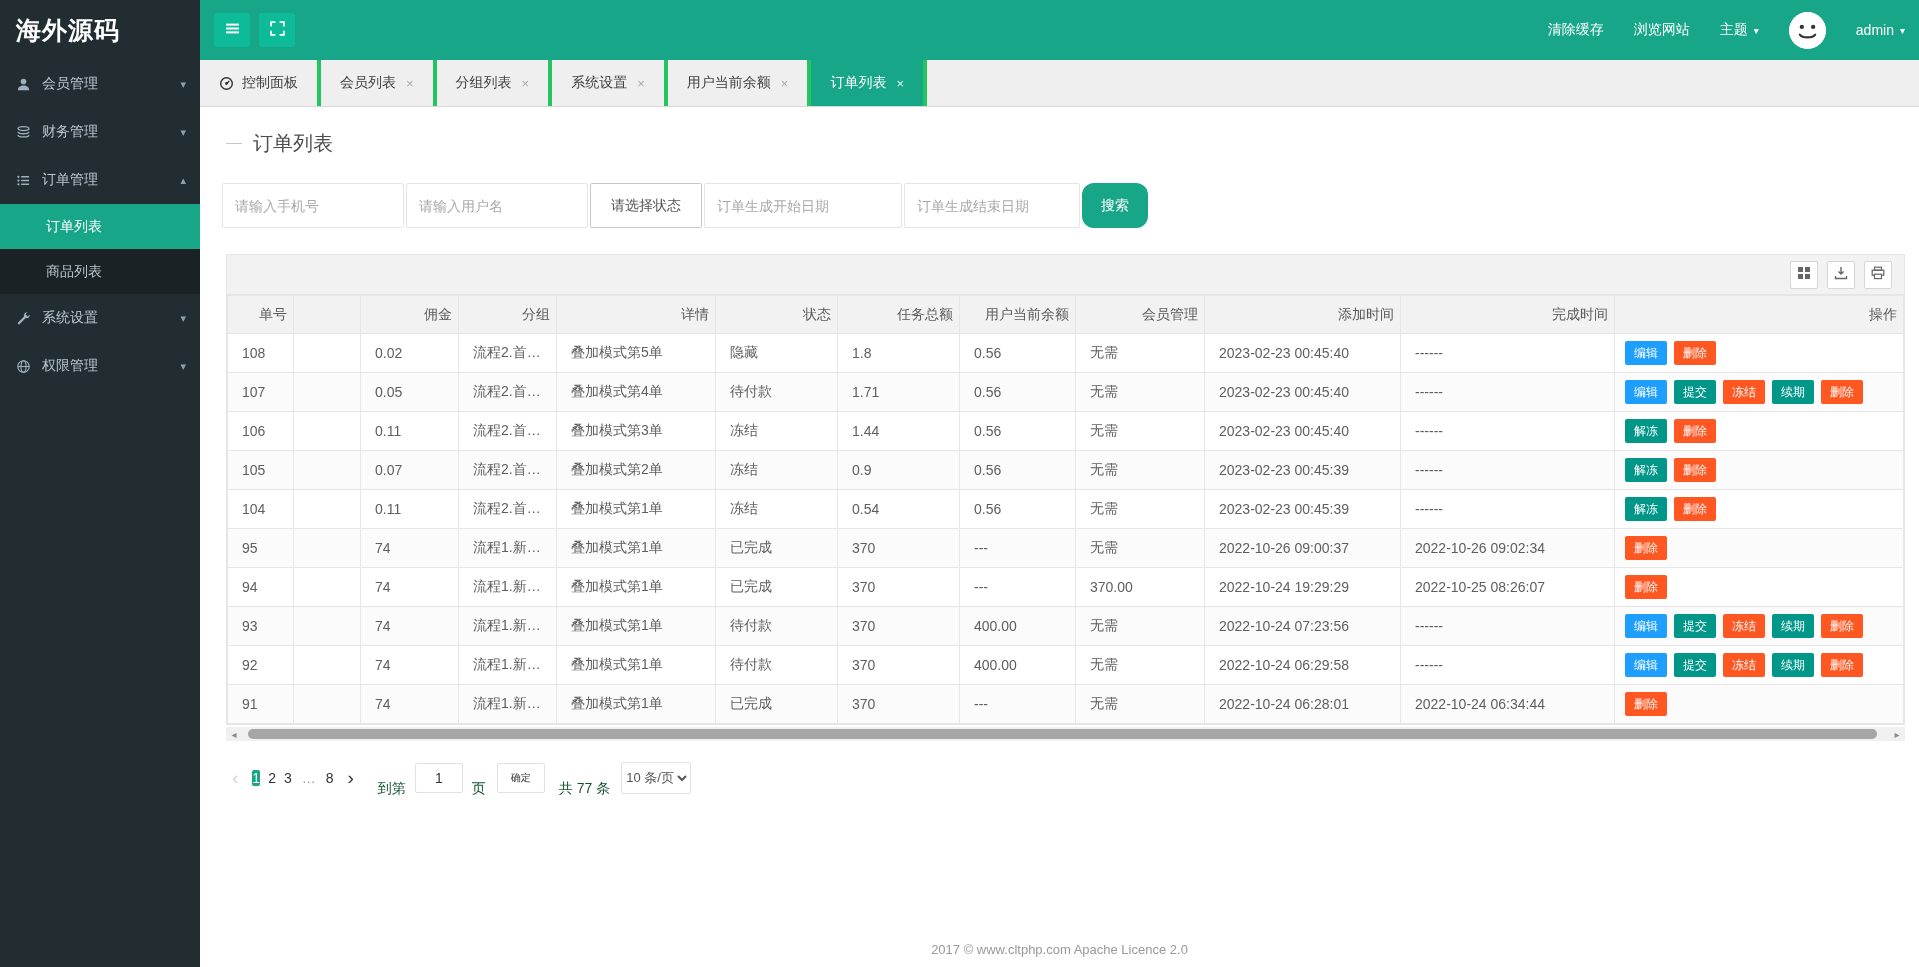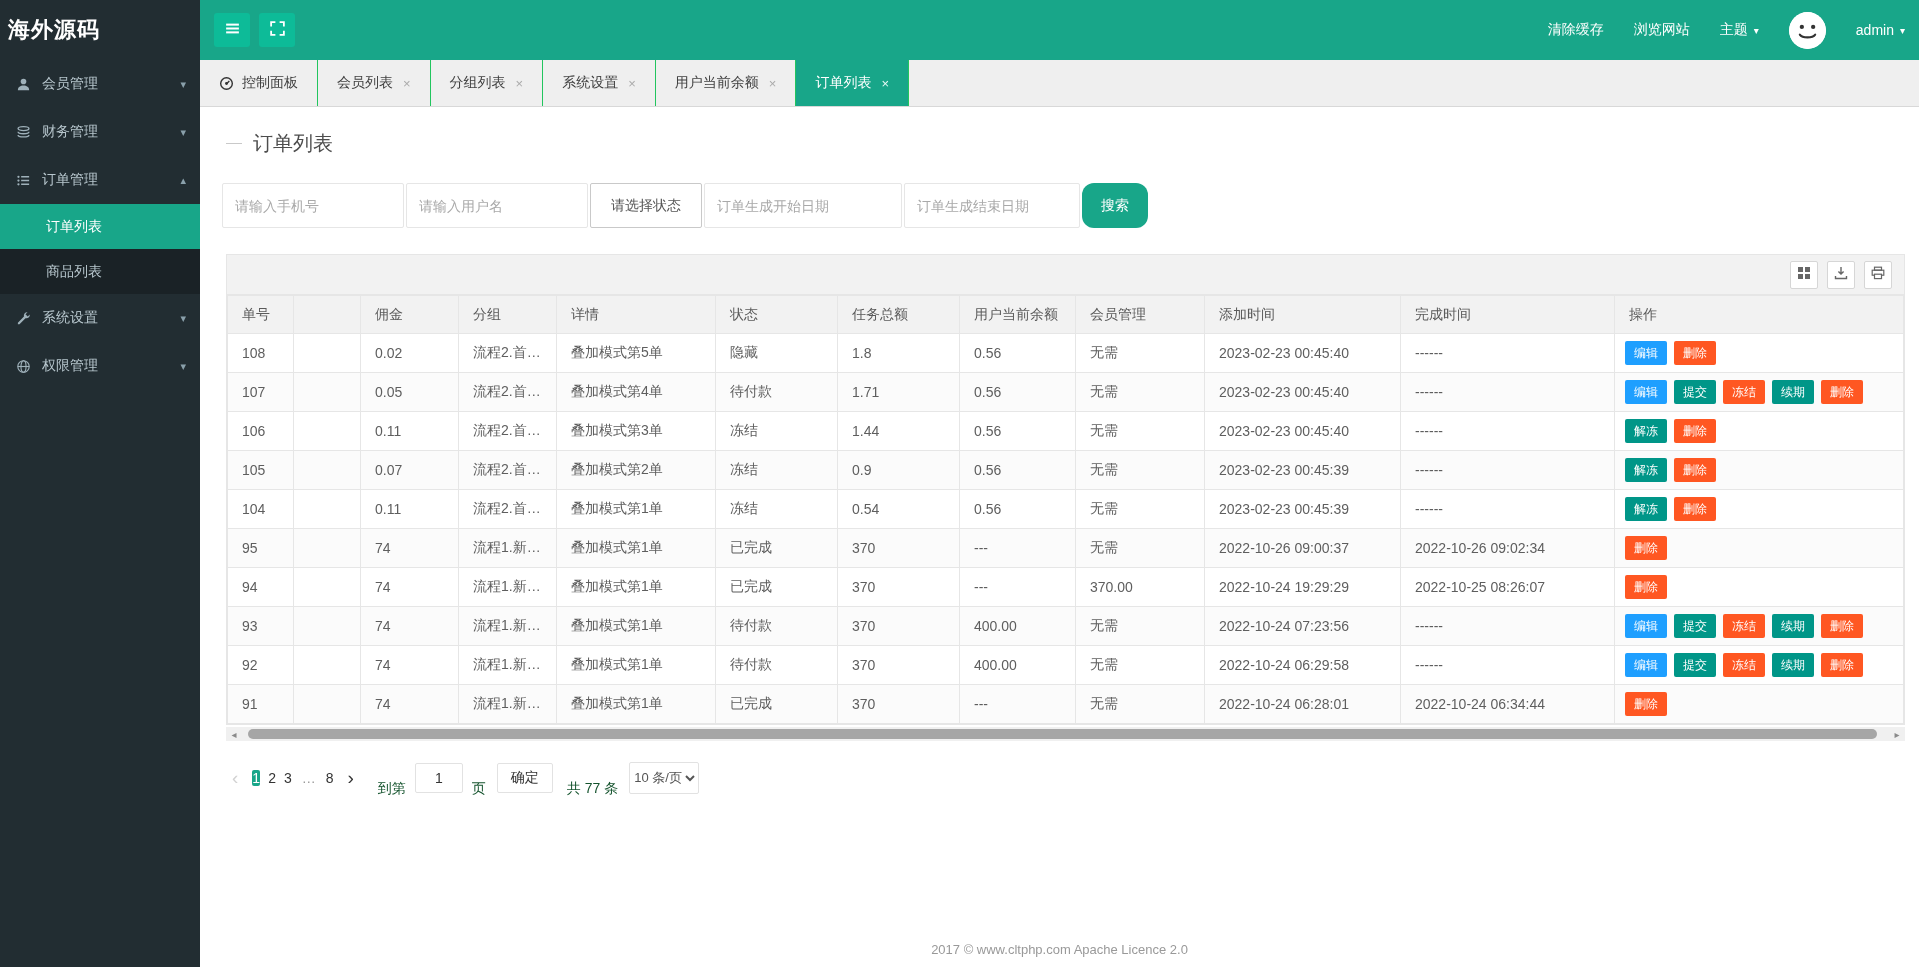--- a/index.html
+++ b/index.html
@@ -6,21 +6,21 @@
   html, body { width: 1919px; height: 967px; overflow: hidden; }
   body {
     font-family: "Liberation Sans", "DejaVu Sans", sans-serif;
     background: #fff; color: #333; position: relative; font-size: 14px;
   }
   button { font-family: inherit; cursor: pointer; }
   input, select { font-family: inherit; outline: none; }
 
   
   .sidebar { position: absolute; left: 0; top: 0; width: 200px; height: 100%; background: #222d32; z-index: 5; }
-  .logo { height: 60px; line-height: 60px; padding-left: 8px; color: #fff; font-size: 22px; font-weight: bold; letter-spacing: 1px; }
+  .logo { height: 60px; line-height: 60px; padding-left: 16px; color: #fff; font-size: 25px; font-weight: bold; letter-spacing: 1px; }
   .nav-item { height: 48px; display: flex; align-items: center; padding: 0 14px 0 16px; color: #b8c7ce; font-size: 14px; cursor: pointer; }
   .nav-icon { width: 26px; display: inline-flex; align-items: center; color: #9fb1ba; }
   .nav-icon svg { width: 15px; height: 15px; }
   .nav-label { flex: 1; }
   .nav-caret { font-size: 11px; color: #8aa0ab; }
   .subnav { background: #1a2226; }
   .sub-item { height: 45px; line-height: 45px; padding-left: 46px; color: #b8c7ce; font-size: 14px; cursor: pointer; }
   .sub-item.active { background: #18a689; color: #fff; }
 
   
@@ -28,21 +28,21 @@
   .tb-btn { width: 36px; height: 34px; border: none; border-radius: 3px; background: #0dbb98; color: #fff; display: inline-flex; align-items: center; justify-content: center; margin-right: 9px; }
   .tb-btn svg { width: 17px; height: 17px; }
   .tb-right { margin-left: auto; display: flex; align-items: center; gap: 30px; color: #fff; }
   .tb-link { color: #fff; font-size: 14px; cursor: pointer; display: inline-flex; align-items: center; gap: 6px; }
   .caret { font-size: 10px; }
   .avatar { width: 37px; height: 37px; border-radius: 50%; overflow: hidden; background: #fff; display: inline-flex; cursor: pointer; }
   .avatar svg { width: 100%; height: 100%; }
 
   
   .tabbar { position: absolute; left: 200px; top: 60px; right: 0; height: 47px; background: #efefef; border-bottom: 1px solid #d8d8d8; display: flex; align-items: stretch; z-index: 3; }
-  .tab { display: inline-flex; align-items: center; gap: 8px; padding: 0 19px; font-size: 14px; color: #3f3f3f; border-right: 1px solid #22c55e; cursor: pointer; white-space: nowrap; }
+  .tab { display: inline-flex; align-items: center; gap: 8px; padding: 0 19px; font-size: 14px; color: #3f3f3f; border-right: 4px solid #22c55e; cursor: pointer; white-space: nowrap; }
   .tab-icon { display: inline-flex; color: #333; }
   .tab-icon svg { width: 15px; height: 15px; }
   .tab-close { font-size: 13px; color: #aaa; margin-left: 2px; cursor: pointer; }
   .tab.active { background: #18a689; color: #fff; }
   .tab.active .tab-close { color: #eafaf6; }
 
   
   .main { position: absolute; left: 200px; top: 108px; right: 0; bottom: 0; background: #fff; }
   .page-title-row { display: flex; align-items: center; margin: 22px 26px 0; }
   .title-dash { width: 16px; height: 1px; background: #c9c9c9; margin-right: 11px; }
@@ -55,21 +55,21 @@
   .f-date1 { width: 198px; } .f-date2 { width: 176px; }
   .status-select { width: 112px; height: 45px; background: #fff; border: 1px solid #c9c9c9; border-radius: 2px; font-size: 14px; color: #555; }
   .search-btn { width: 66px; height: 45px; background: #18a689; color: #fff; border: none; border-radius: 12px; font-size: 14px; }
 
   .table-wrap { margin: 26px 14px 0 26px; border: 1px solid #e6e6e6; }
   .table-toolbar { height: 40px; background: #f2f2f2; border-bottom: 1px solid #e6e6e6; display: flex; align-items: center; justify-content: flex-end; gap: 9px; padding: 0 12px; }
   .tool-btn { width: 28px; height: 28px; border: 1px solid #d6d6d6; border-radius: 2px; background: #fff; color: #666; display: inline-flex; align-items: center; justify-content: center; }
   .tool-btn svg { width: 14px; height: 14px; }
 
   table { width: 100%; border-collapse: collapse; table-layout: fixed; font-size: 14px; color: #5e5e5e; }
-  th { background: #f2f2f2; font-weight: normal; text-align: left; height: 38px; padding: 0 6px 0 14px; border: 1px solid #e6e6e6; color: #5a5a5a; white-space: nowrap; overflow: hidden; }
+  th { background: #f2f2f2; font-weight: normal; text-align: right; height: 38px; padding: 0 6px 0 14px; border: 1px solid #e6e6e6; color: #5a5a5a; white-space: nowrap; overflow: hidden; }
   td { height: 39px; padding: 0 6px 0 14px; border: 1px solid #e6e6e6; white-space: nowrap; overflow: hidden; text-overflow: ellipsis; }
   tbody tr:nth-child(even) td { background: #fbfbfb; }
   .actions-cell { padding-left: 10px; }
   .row-btn { height: 24px; padding: 0 9px; border: none; border-radius: 2px; color: #fff; font-size: 12px; margin-right: 7px; }
   .btn-blue { background: #1e9fff; }
   .btn-teal { background: #009688; }
   .btn-orange { background: #ff5722; }
 
   .hscroll { margin: 2px 14px 0 26px; height: 14px; background: #f0f0f0; position: relative; display: flex; align-items: center; }
   .hs-arrow { font-size: 10px; color: #8a8a8a; width: 16px; text-align: center; cursor: pointer; }
@@ -78,21 +78,21 @@
 
   .pagination { display: flex; align-items: center; margin: 16px 26px 0 22px; color: #333; font-size: 14px; }
   .page-arrow { padding: 0 10px; font-size: 19px; cursor: pointer; color: #333; }
   .page-arrow.prev { color: #d2d2d2; }
   .page-num { min-width: 30px; height: 30px; line-height: 30px; text-align: center; margin: 0 4px; cursor: pointer; border-radius: 2px; }
   .page-num.active { background: #18a689; color: #fff; }
   .page-dots { margin: 0 6px; color: #999; }
   .jump-label, .jump-unit, .total { color: #14532d; margin-top: 23px; }
   .jump-label { margin-left: 14px; }
   .jump-input { width: 48px; height: 30px; border: 1px solid #e2e2e2; border-radius: 2px; text-align: center; margin: 0 9px; color: #333; font-size: 14px; }
-  .confirm-btn { height: 30px; padding: 0 13px; border: 1px solid #e2e2e2; border-radius: 2px; background: #fff; color: #333; font-size: 14px; margin-left: 11px; }
+  .confirm-btn { height: 30px; padding: 0 13px; border: 1px solid #e2e2e2; border-radius: 2px; background: #fff; color: #333; font-size: 10px; margin-left: 11px; }
   .total { margin-left: 14px; }
   .per-page { height: 32px; border: 1px solid #e2e2e2; border-radius: 2px; background: #fff; color: #555; font-size: 13px; margin-left: 11px; }
 
   .footer { position: absolute; left: 0; right: 0; bottom: 4px; text-align: center; color: #999; font-size: 13px; height: 26px; line-height: 26px; }
 </style>
 </head>
 <body>
 
 <aside class="sidebar">
   <div class="logo">海外源码</div>

